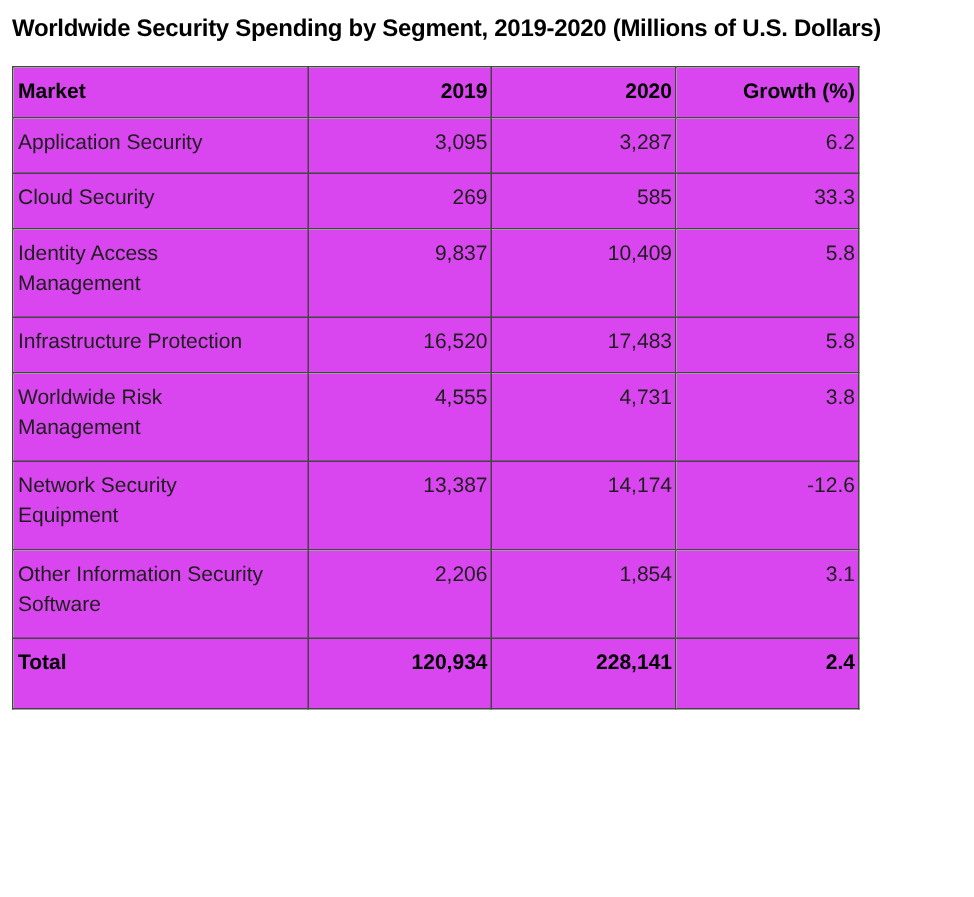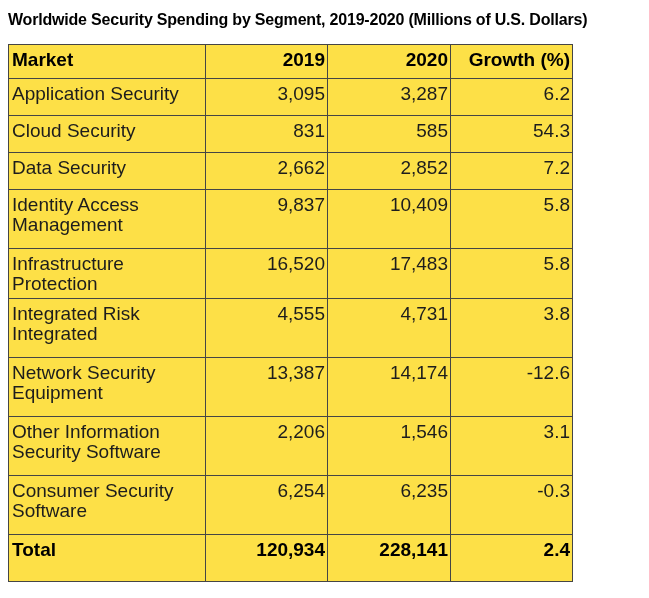--- a/index.html
+++ b/index.html
@@ -31,24 +31,24 @@
     width: 564px;
   }
   col.col-market { width: 197px; }
   col.col-2019   { width: 122px; }
   col.col-2020   { width: 123px; }
   col.col-growth { width: 122px; }
   .data-table th,
   .data-table td {
     border: 1px solid #454545;
     vertical-align: top;
-    font-size: 19px;
+    font-size: 14px;
     line-height: 20px;
     font-weight: 400;
-    background: #fde047;
+    background: #d946ef;
     overflow: hidden;
   }
   .data-table th { font-weight: 700; color: #000000; }
   .c-market {
     text-align: left;
     padding: 5px 18px 4px 3px;
     word-wrap: break-word;
   }
   .c-num {
     text-align: right;
@@ -87,65 +87,53 @@
     </thead>
     <tbody>
       <tr class="h-normal">
         <td class="c-market">Application Security</td>
         <td class="c-num">3,095</td>
         <td class="c-num">3,287</td>
         <td class="c-num">6.2</td>
       </tr>
       <tr class="h-normal">
         <td class="c-market">Cloud Security</td>
-        <td class="c-num">831</td>
+        <td class="c-num">269</td>
         <td class="c-num">585</td>
-        <td class="c-num">54.3</td>
-      </tr>
-      <tr class="h-normal">
-        <td class="c-market">Data Security</td>
-        <td class="c-num">2,662</td>
-        <td class="c-num">2,852</td>
-        <td class="c-num">7.2</td>
+        <td class="c-num">33.3</td>
       </tr>
       <tr class="h-tall">
         <td class="c-market">Identity Access Management</td>
         <td class="c-num">9,837</td>
         <td class="c-num">10,409</td>
         <td class="c-num">5.8</td>
       </tr>
       <tr class="h-normal">
         <td class="c-market">Infrastructure Protection</td>
         <td class="c-num">16,520</td>
         <td class="c-num">17,483</td>
         <td class="c-num">5.8</td>
       </tr>
       <tr class="h-tall">
-        <td class="c-market">Integrated Risk Integrated</td>
+        <td class="c-market">Worldwide Risk Management</td>
         <td class="c-num">4,555</td>
         <td class="c-num">4,731</td>
         <td class="c-num">3.8</td>
       </tr>
       <tr class="h-tall">
         <td class="c-market">Network Security Equipment</td>
         <td class="c-num">13,387</td>
         <td class="c-num">14,174</td>
         <td class="c-num">-12.6</td>
       </tr>
       <tr class="h-tall">
         <td class="c-market">Other Information Security Software</td>
         <td class="c-num">2,206</td>
-        <td class="c-num">1,546</td>
+        <td class="c-num">1,854</td>
         <td class="c-num">3.1</td>
-      </tr>
-      <tr class="h-tall">
-        <td class="c-market">Consumer Security Software</td>
-        <td class="c-num">6,254</td>
-        <td class="c-num">6,235</td>
-        <td class="c-num">-0.3</td>
       </tr>
       <tr class="h-total total-row">
         <td class="c-market">Total</td>
         <td class="c-num">120,934</td>
         <td class="c-num">228,141</td>
         <td class="c-num">2.4</td>
       </tr>
     </tbody>
   </table>
 

